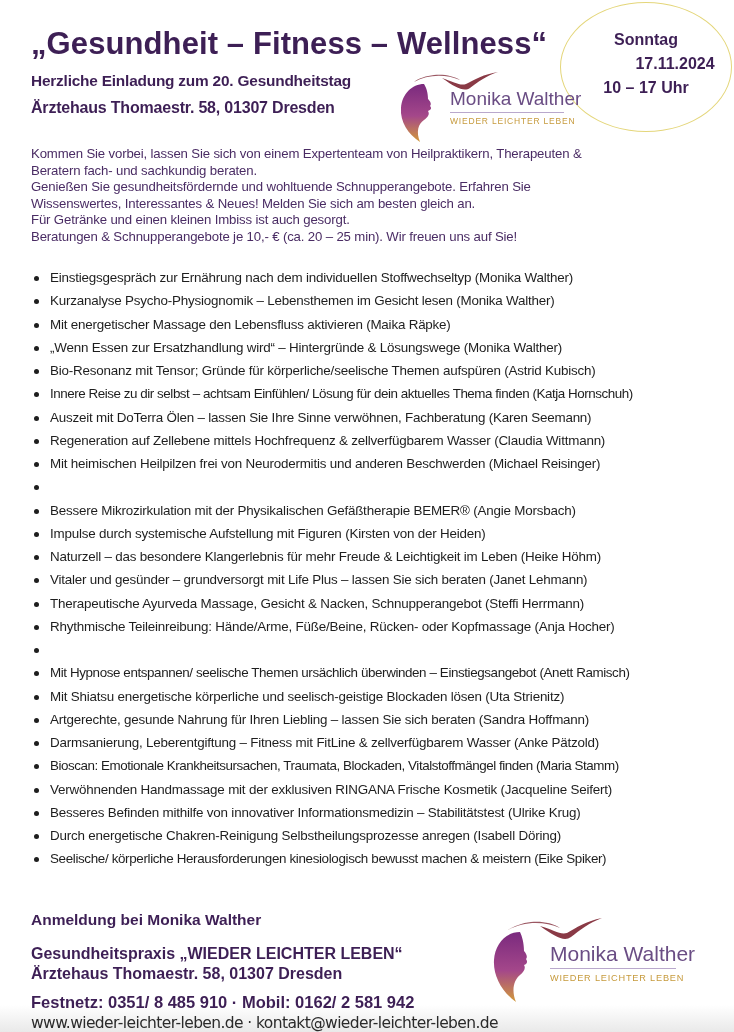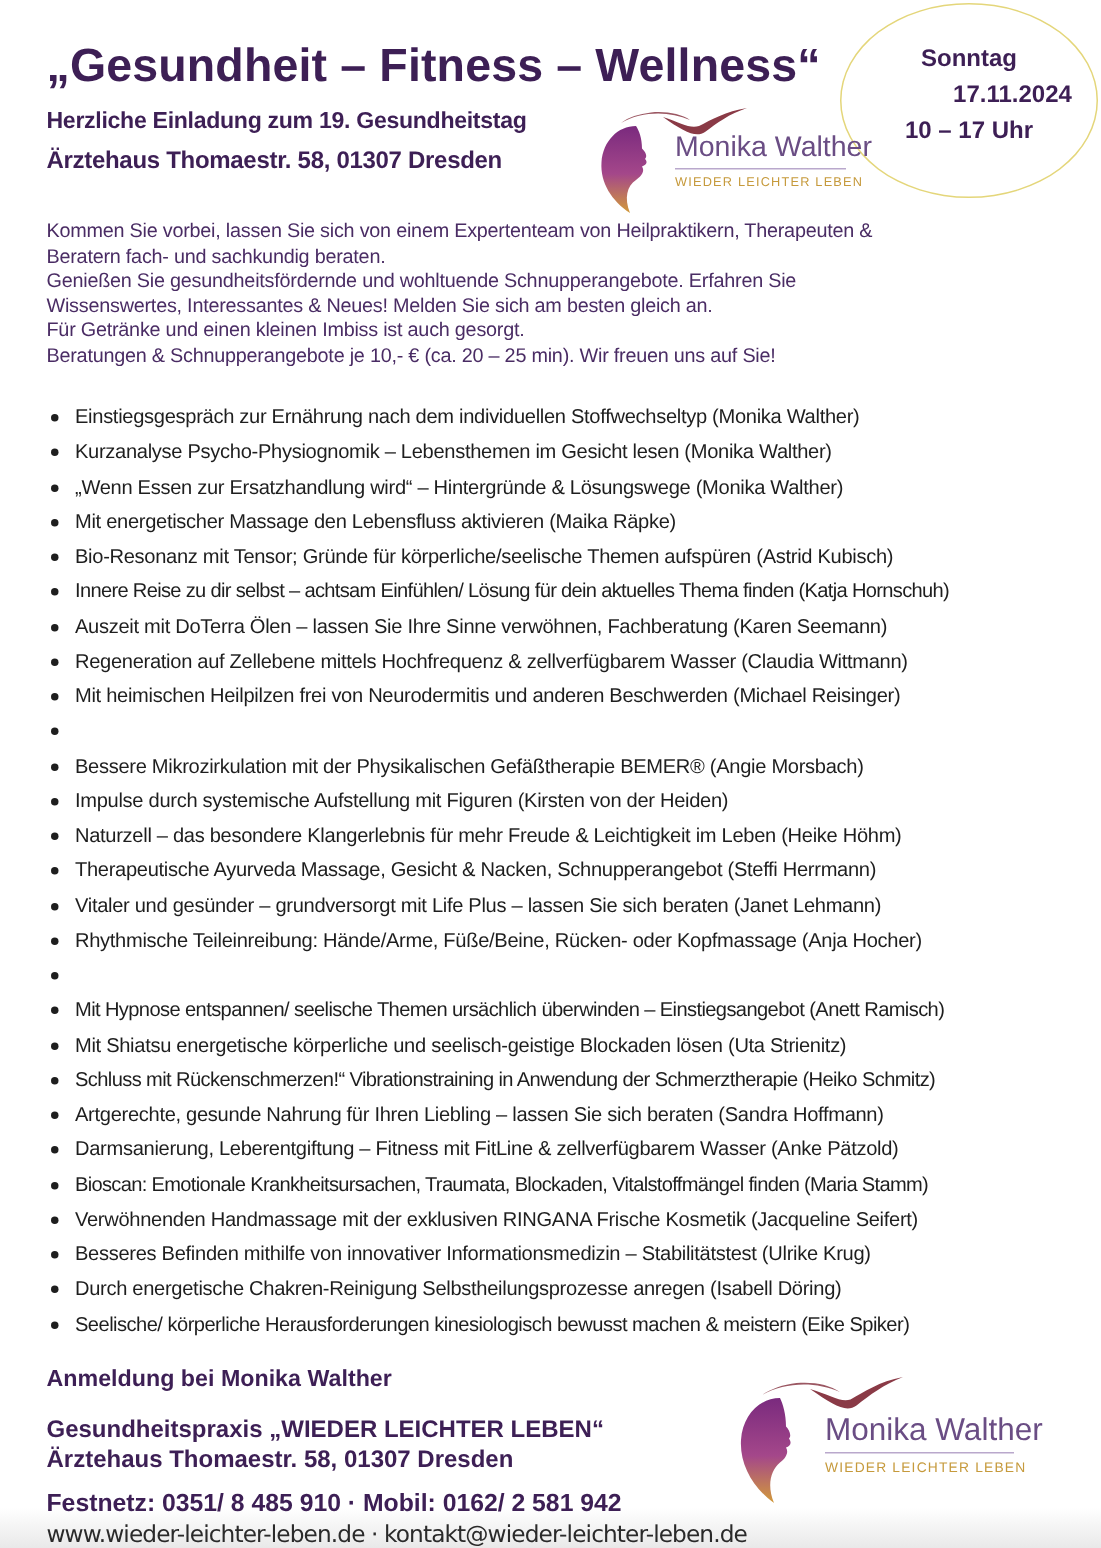--- a/index.html
+++ b/index.html
@@ -81,21 +81,21 @@
     position: absolute; left: 31px; top: 1014px; font-size: 15.5px; color: #2a2a2a;
     white-space: nowrap; font-family: "DejaVu Sans", sans-serif; letter-spacing: -0.6px;
   }
 </style>
 </head>
 <body>
 
 <div class="page">
 
   <div class="title">„Gesundheit – Fitness – Wellness“</div>
-  <div class="sub1">Herzliche Einladung zum 19. Gesundheitstag</div>
+  <div class="sub1">Herzliche Einladung zum 20. Gesundheitstag</div>
   <div class="sub2">Ärztehaus Thomaestr. 58, 01307 Dresden</div>
 
   <div class="date-circle"></div>
   <div class="date-line d1">Sonntag</div>
   <div class="date-line d2">17.11.2024</div>
   <div class="date-line d3">10 – 17 Uhr</div>
 
   <div class="logo logo-top">
     <svg width="180" height="78" viewBox="0 0 180 78" style="position:absolute;left:0;top:0;">
       <defs>
@@ -119,38 +119,37 @@
     <div>Beratern fach- und sachkundig beraten.</div>
     <div>Genießen Sie gesundheitsfördernde und wohltuende Schnupperangebote. Erfahren Sie</div>
     <div>Wissenswertes, Interessantes &amp; Neues! Melden Sie sich am besten gleich an.</div>
     <div>Für Getränke und einen kleinen Imbiss ist auch gesorgt.</div>
     <div>Beratungen &amp; Schnupperangebote je 10,- € (ca. 20 – 25 min). Wir freuen uns auf Sie!</div>
   </div>
 
   <ul class="list">
     <li><span class="bullet"></span><span>Einstiegsgespräch zur Ernährung nach dem individuellen Stoffwechseltyp (Monika Walther)</span></li>
     <li><span class="bullet"></span><span>Kurzanalyse Psycho-Physiognomik – Lebensthemen im Gesicht lesen (Monika Walther)</span></li>
+    <li><span class="bullet"></span><span>Mit energetischer Massage den Lebensfluss aktivieren (Maika Räpke)</span></li>
     <li><span class="bullet"></span><span>„Wenn Essen zur Ersatzhandlung wird“ – Hintergründe &amp; Lösungswege (Monika Walther)</span></li>
-    <li><span class="bullet"></span><span>Mit energetischer Massage den Lebensfluss aktivieren (Maika Räpke)</span></li>
     <li><span class="bullet"></span><span>Bio-Resonanz mit Tensor; Gründe für körperliche/seelische Themen aufspüren (Astrid Kubisch)</span></li>
     <li><span class="bullet"></span><span style="letter-spacing:-0.45px;">Innere Reise zu dir selbst – achtsam Einfühlen/ Lösung für dein aktuelles Thema finden (Katja Hornschuh)</span></li>
     <li><span class="bullet"></span><span>Auszeit mit DoTerra Ölen – lassen Sie Ihre Sinne verwöhnen, Fachberatung (Karen Seemann)</span></li>
     <li><span class="bullet"></span><span>Regeneration auf Zellebene mittels Hochfrequenz &amp; zellverfügbarem Wasser (Claudia Wittmann)</span></li>
     <li><span class="bullet"></span><span>Mit heimischen Heilpilzen frei von Neurodermitis und anderen Beschwerden (Michael Reisinger)</span></li>
     <li><span class="bullet"></span></li>
     <li><span class="bullet"></span><span>Bessere Mikrozirkulation mit der Physikalischen Gefäßtherapie BEMER® (Angie Morsbach)</span></li>
     <li><span class="bullet"></span><span>Impulse durch systemische Aufstellung mit Figuren (Kirsten von der Heiden)</span></li>
     <li><span class="bullet"></span><span>Naturzell – das besondere Klangerlebnis für mehr Freude &amp; Leichtigkeit im Leben (Heike Höhm)</span></li>
+    <li><span class="bullet"></span><span>Vitaler und gesünder – grundversorgt mit Life Plus – lassen Sie sich beraten (Janet Lehmann)</span></li>
     <li><span class="bullet"></span><span>Therapeutische Ayurveda Massage, Gesicht &amp; Nacken, Schnupperangebot (Steffi Herrmann)</span></li>
-    <li><span class="bullet"></span><span>Vitaler und gesünder – grundversorgt mit Life Plus – lassen Sie sich beraten (Janet Lehmann)</span></li>
     <li><span class="bullet"></span><span>Rhythmische Teileinreibung: Hände/Arme, Füße/Beine, Rücken- oder Kopfmassage (Anja Hocher)</span></li>
     <li><span class="bullet"></span></li>
     <li><span class="bullet"></span><span style="letter-spacing:-0.4px;text-align:center;">Mit Hypnose entspannen/ seelische Themen ursächlich überwinden – Einstiegsangebot (Anett Ramisch)</span></li>
     <li><span class="bullet"></span><span>Mit Shiatsu energetische körperliche und seelisch-geistige Blockaden lösen (Uta Strienitz)</span></li>
-    <li><span class="bullet"></span><span style="letter-spacing:-0.4px;">Schluss mit Rückenschmerzen!“ Vibrationstraining in Anwendung der Schmerztherapie (Heiko Schmitz)</span></li>
     <li><span class="bullet"></span><span>Artgerechte, gesunde Nahrung für Ihren Liebling – lassen Sie sich beraten (Sandra Hoffmann)</span></li>
     <li><span class="bullet"></span><span>Darmsanierung, Leberentgiftung – Fitness mit FitLine &amp; zellverfügbarem Wasser (Anke Pätzold)</span></li>
     <li><span class="bullet"></span><span style="letter-spacing:-0.45px;">Bioscan: Emotionale Krankheitsursachen, Traumata, Blockaden, Vitalstoffmängel finden (Maria Stamm)</span></li>
     <li><span class="bullet"></span><span>Verwöhnenden Handmassage mit der exklusiven RINGANA Frische Kosmetik (Jacqueline Seifert)</span></li>
     <li><span class="bullet"></span><span>Besseres Befinden mithilfe von innovativer Informationsmedizin – Stabilitätstest (Ulrike Krug)</span></li>
     <li><span class="bullet"></span><span>Durch energetische Chakren-Reinigung Selbstheilungsprozesse anregen (Isabell Döring)</span></li>
     <li><span class="bullet"></span><span style="letter-spacing:-0.35px;">Seelische/ körperliche Herausforderungen kinesiologisch bewusst machen &amp; meistern (Eike Spiker)</span></li>
   </ul>
 
   <div class="reg reg1">Anmeldung bei Monika Walther</div>

